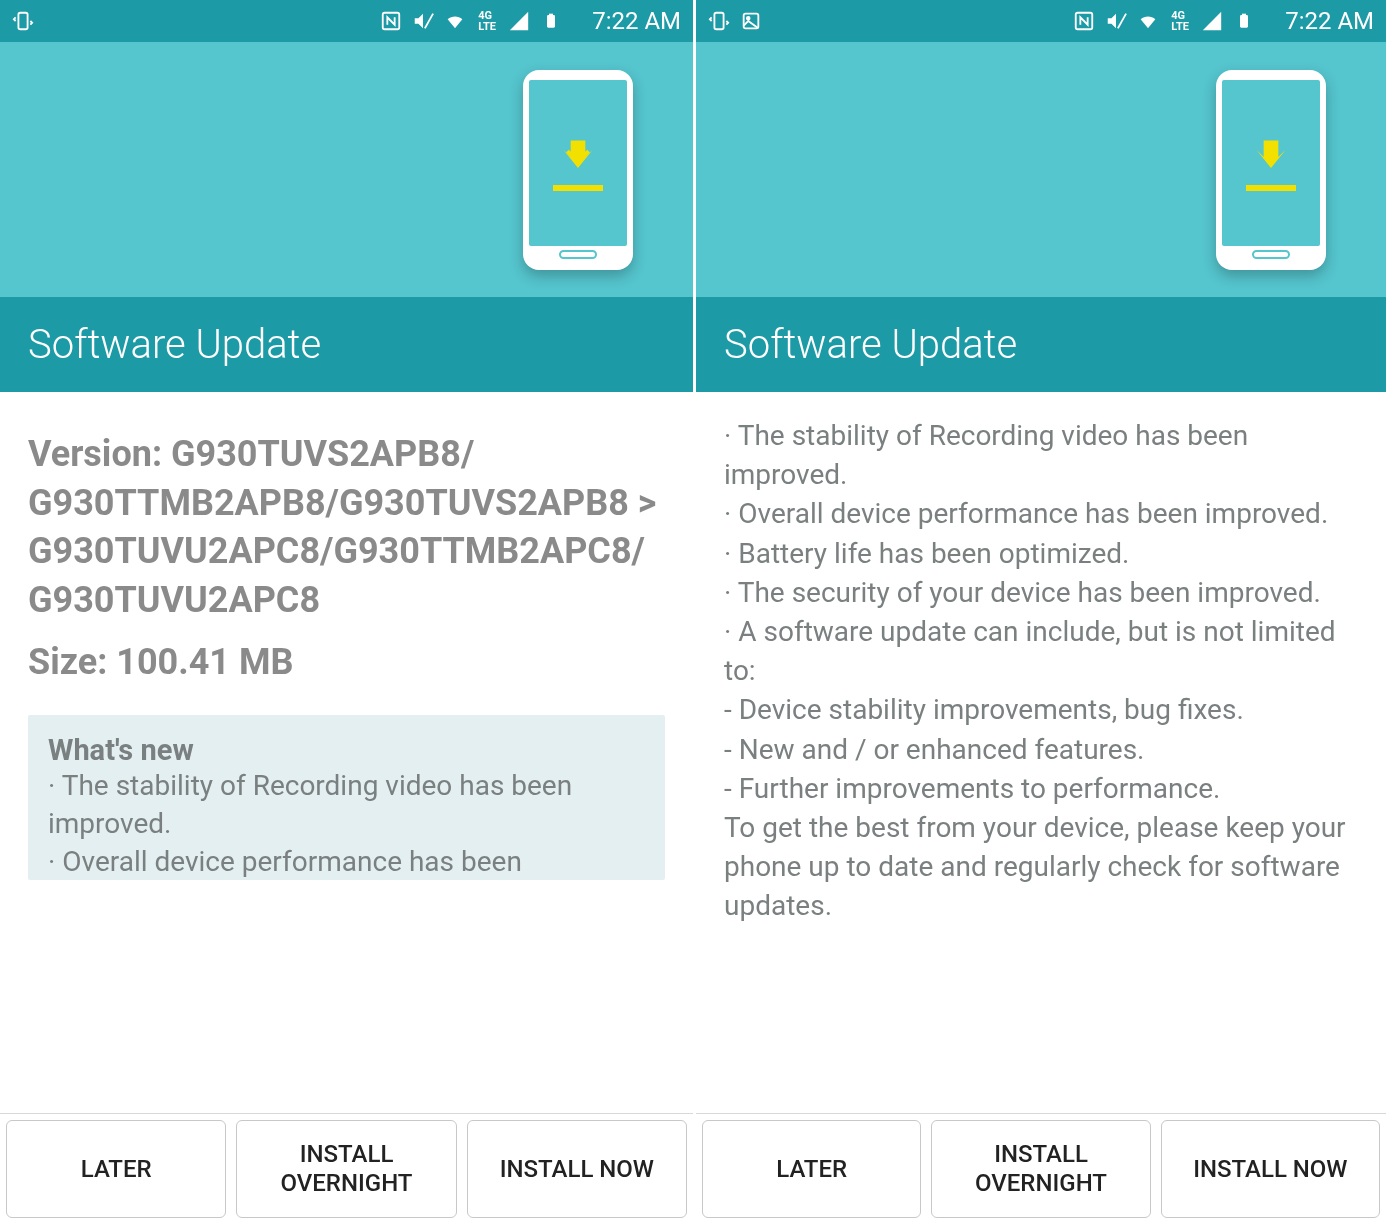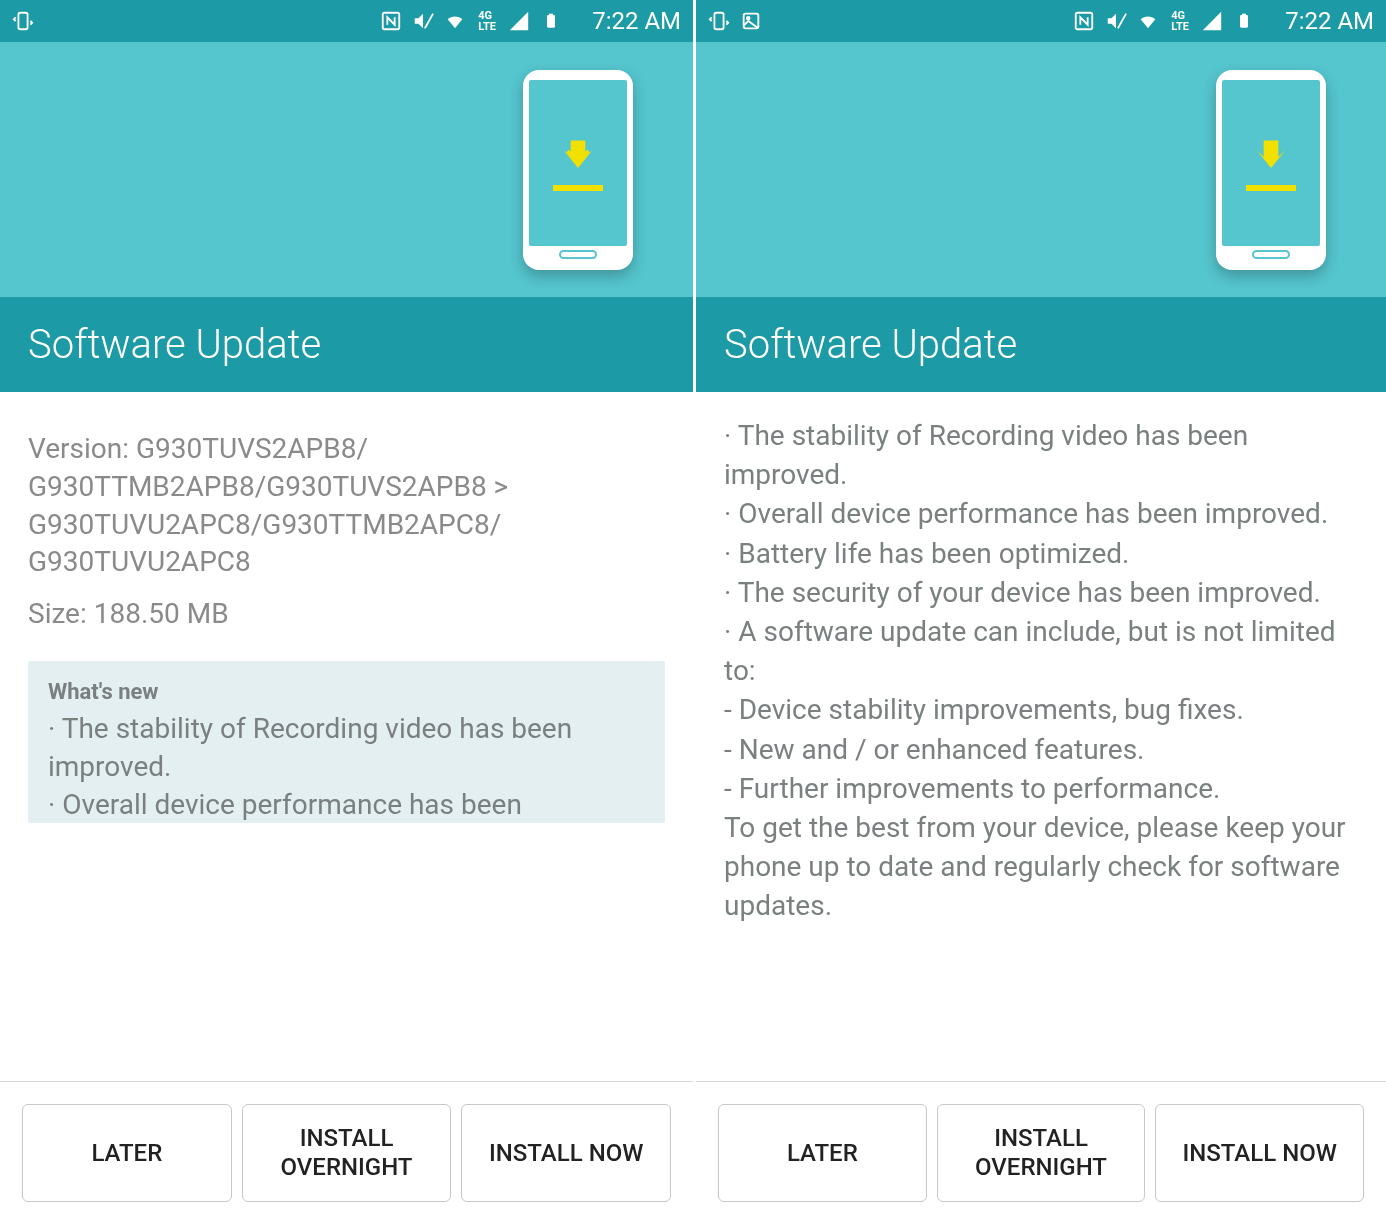--- a/index.html
+++ b/index.html
@@ -80,35 +80,36 @@
     display: flex;
     flex-direction: column;
   }
   .desc {
     font-size: 32px;
     line-height: 1.35;
     color: #222;
   }
   .meta {
     margin-top: 14px;
-    font-size: 28px;
+    font-size: 36px;
     line-height: 1.35;
     color: #8a8a8a;
+    font-weight: bold;
   }
   .whatsnew-box {
     margin-top: 28px;
     background: #e4eff1;
     padding: 18px 20px 0 20px;
     border-radius: 2px;
   }
   .whatsnew-title {
     font-weight: 700;
     color: #7a7f80;
-    font-size: 22px;
-    margin-bottom: 6px;
+    font-size: 29px;
+    margin-bottom: 0;
   }
   .whatsnew-text {
     font-size: 28px;
     color: #7a7f80;
     line-height: 1.35;
     white-space: pre-line;
   }
   .right-notes {
     font-size: 28px;
     color: #7a7f80;
@@ -127,21 +128,21 @@
     font-size: 32px;
     color: #222;
   }
   .chevron {
     width: 30px; height: 30px;
     color: #1c9aa5;
   }
   .footer {
     display: flex;
     gap: 10px;
-    padding: 22px;
+    padding: 6px;
     border-top: 1px solid #d8d8d8;
     background: #fff;
   }
   .btn {
     flex: 1;
     height: 98px;
     border: 1px solid #c8c8c8;
     border-radius: 6px;
     background: #fff;
     font-size: 24px;
@@ -219,21 +220,21 @@
     </div>
   </div>
 
   <div class="titlebar">Software Update</div>
 
   <div class="content">
     <div class="meta" style="white-space:pre-line;">Version: G930TUVS2APB8/
 G930TTMB2APB8/G930TUVS2APB8 &gt;
 G930TUVU2APC8/G930TTMB2APC8/
 G930TUVU2APC8</div>
-    <div class="meta">Size: 188.50 MB</div>
+    <div class="meta">Size: 100.41 MB</div>
     <div class="whatsnew-box">
       <div class="whatsnew-title">What's new</div>
       <div class="whatsnew-text">· The stability of Recording video has been improved.
 · Overall device performance has been</div>
     </div>
   </div>
 
   <div class="footer">
     <div class="btn">LATER</div>
     <div class="btn btn-multiline">INSTALL

